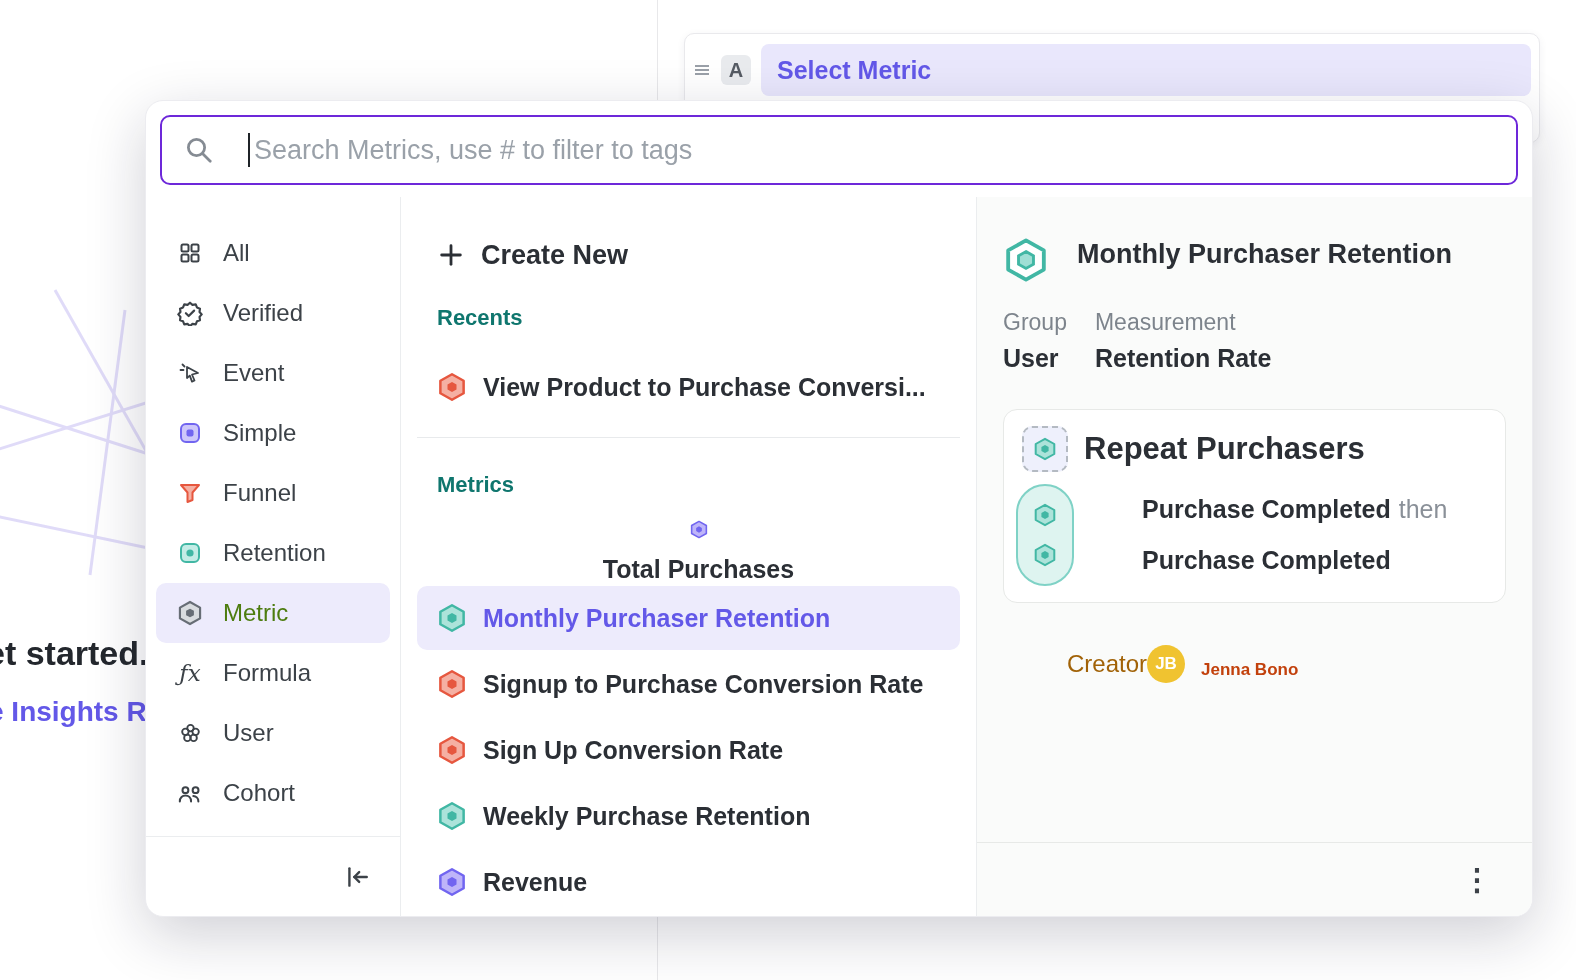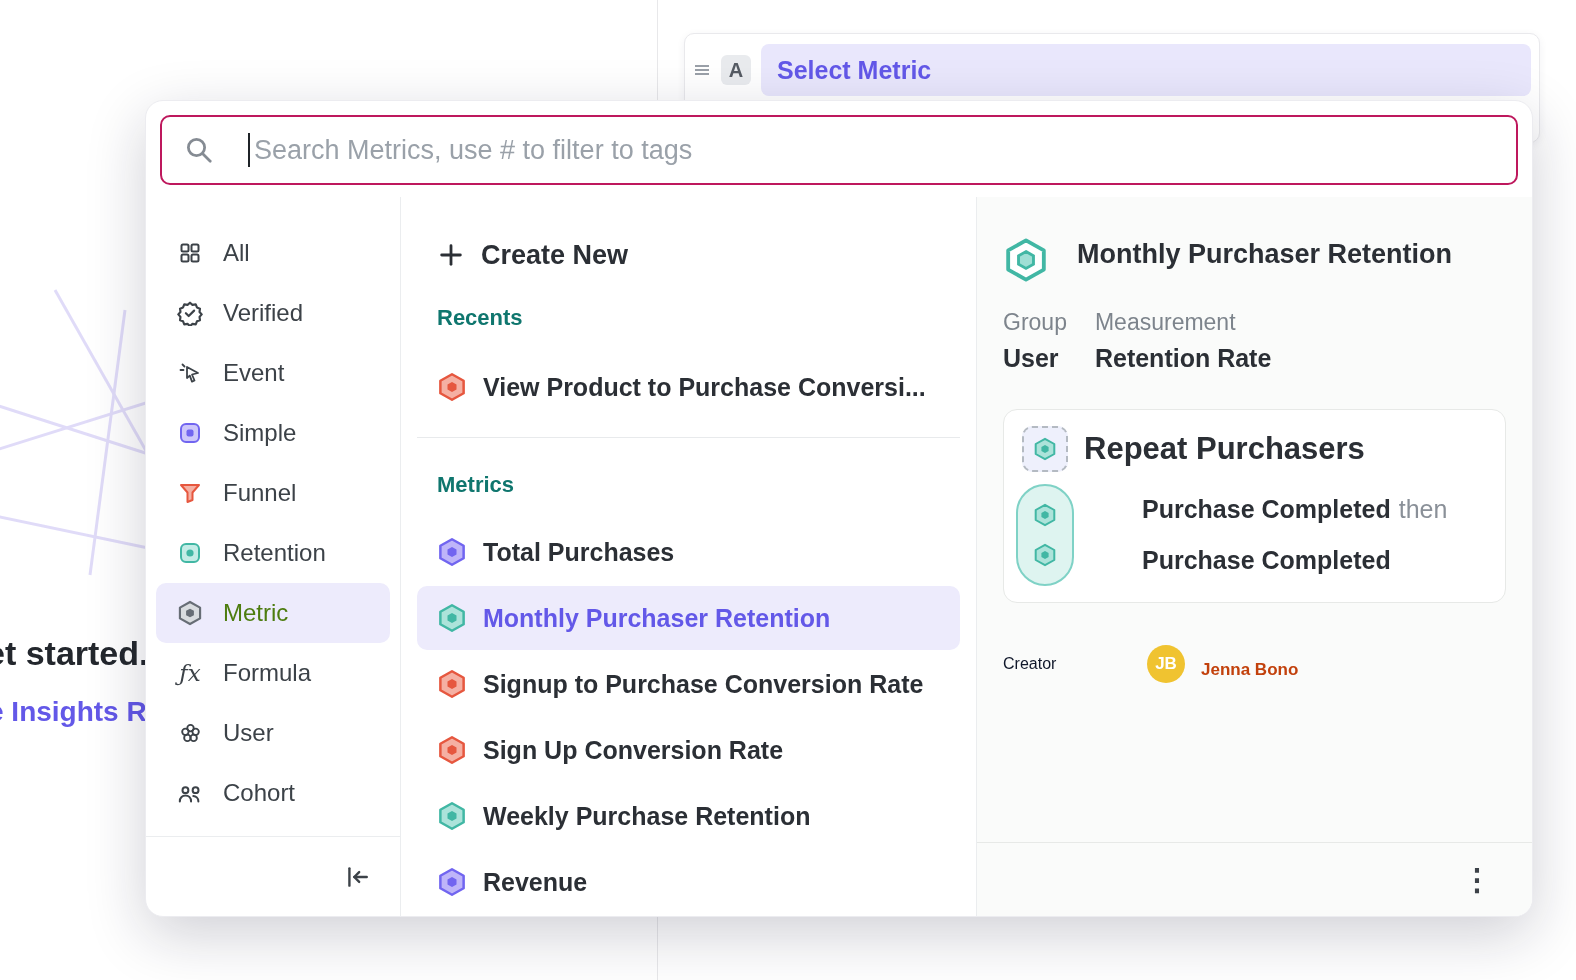--- a/index.html
+++ b/index.html
@@ -21,21 +21,21 @@
     font-size:20px; font-weight:700; display:flex; align-items:center; justify-content:center; flex:0 0 auto; }
   .metric-field { flex:1; height:52px; background:#e9e7fc; border-radius:8px; display:flex; align-items:center;
     padding-left:16px; color:#6358e8; font-size:25px; font-weight:600; }
 
   
   .modal { position:absolute; left:145px; top:100px; width:1388px; height:817px; background:#fff;
     border:1px solid #ececf0; border-radius:18px; z-index:2; box-shadow:0 18px 60px rgba(20,20,50,.20);
     display:flex; flex-direction:column; overflow:hidden; }
 
   .search-wrap { padding:14px 14px 12px 14px; flex:0 0 auto; }
-  .search-box { height:70px; border:2px solid #be185d; border-radius:10px; display:flex; align-items:center;
+  .search-box { height:70px; border:2px solid #6d28d9; border-radius:10px; display:flex; align-items:center;
     padding:0 20px 0 22px; }
   .search-box svg { flex:0 0 auto; }
   .caret { width:2px; height:34px; background:#1f2328; margin-left:34px; flex:0 0 auto; }
   .search-input { flex:1; border:none; outline:none; font-size:27px; color:#2b2f35; background:transparent;
     font-family:"Liberation Sans", sans-serif; padding-left:4px; }
   .search-input::placeholder { color:#9aa1a9; }
 
   .modal-body { flex:1; display:flex; min-height:0; }
 
   
@@ -56,21 +56,21 @@
   .create-row { height:44px; display:flex; align-items:center; gap:16px; padding-left:36px; font-size:27px;
     font-weight:700; color:#2b2f35; cursor:pointer; }
   .section-head { font-size:22px; font-weight:700; color:#0f766e; padding-left:36px; }
   .head-recents { margin-top:28px; height:26px; }
   .head-metrics { margin-top:34px; height:26px; }
   .metric-row { height:64px; display:flex; align-items:center; gap:16px; padding-left:20px; margin:2px 16px 0 16px;
     border-radius:10px; font-size:25px; font-weight:700; color:#2b2f35; cursor:pointer; white-space:nowrap; overflow:hidden; }
   .metric-row.recent { margin-top:28px; height:56px; }
   .metric-row.selected { background:#edebfc; color:#6358e8; }
   .divider-h { border-top:1px solid #e8eaec; margin:22px 16px 0 16px; }
-  .rows-start { margin-top:22px; }
+  .rows-start { margin-top:22px;flex-direction:column; }
 
   .hex .outer { stroke-width:2; stroke-linejoin:round; }
   .hex-purple .outer { fill:#beb5f9; stroke:#7165f0; } .hex-purple .inner { fill:#7165f0; }
   .hex-orange .outer { fill:#f5b0a3; stroke:#e6573f; } .hex-orange .inner { fill:#e6573f; }
   .hex-teal   .outer { fill:#ace3da; stroke:#41b7a4; } .hex-teal .inner   { fill:#41b7a4; }
   .hex-grey   .outer { fill:#d9dcdf; stroke:#676d75; } .hex-grey .inner   { fill:#676d75; }
   .hex-teal-open .outer { fill:#ffffff; stroke:#41b7a4; } .hex-teal-open .inner { fill:#9fdfd5; stroke:#41b7a4; stroke-width:1.5; }
 
   
   .detail-col { width:555px; flex:0 0 auto; background:#fafbfa; display:flex; flex-direction:column; }
@@ -89,21 +89,21 @@
     display:flex; align-items:center; justify-content:center; flex:0 0 auto; }
   .def-title { font-size:31px; font-weight:700; color:#2b2f35; }
   .steps-row { display:flex; margin-top:12px;gap:48px; }
   .steps-pill { width:58px; height:102px; background:#def4f0; border:2px solid #7fd2c6; border-radius:30px;
     margin-left:-6px; display:flex; flex-direction:column; align-items:center; justify-content:space-evenly; flex:0 0 auto; }
   .steps-text { display:flex; flex-direction:column; justify-content:space-around; height:102px; margin-left:20px; }
   .step-line { font-size:25px; font-weight:700; color:#2b2f35; }
   .step-then { font-weight:400; color:#8a9098; margin-left:8px; }
 
   .creator-row { display:flex; align-items:center; margin-top:42px; }
-  .creator-label { flex:0 0 144px; font-size:16px; color:#0f172a; }
+  .creator-label { flex:0 0 144px; font-size:24px; color:#a16207;text-align:right; }
   .avatar { width:38px; height:38px; border-radius:50%; background:#f0c330; color:#fff; font-size:17px;
     font-weight:700; display:flex; align-items:center; justify-content:center; flex:0 0 auto; }
   .creator-name { margin-left:16px; font-size:17px; font-weight:600; color:#c2410c;margin-top:12px; }
 
   .detail-footer { flex:0 0 74px; border-top:1px solid #e7e9e7; display:flex; align-items:center;
     justify-content:flex-end; padding-right:40px; }
   .kebab { font-size:30px; color:#3c4248; font-weight:700; cursor:pointer; line-height:1; }
 </style>
 </head>
 <body>

